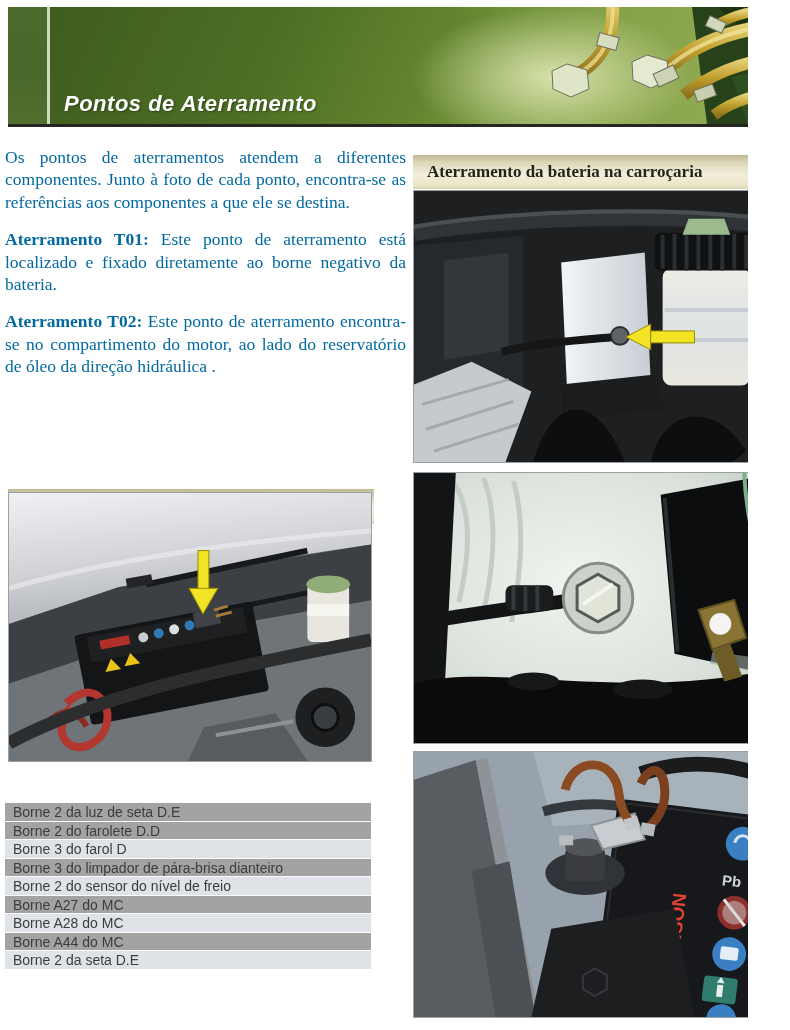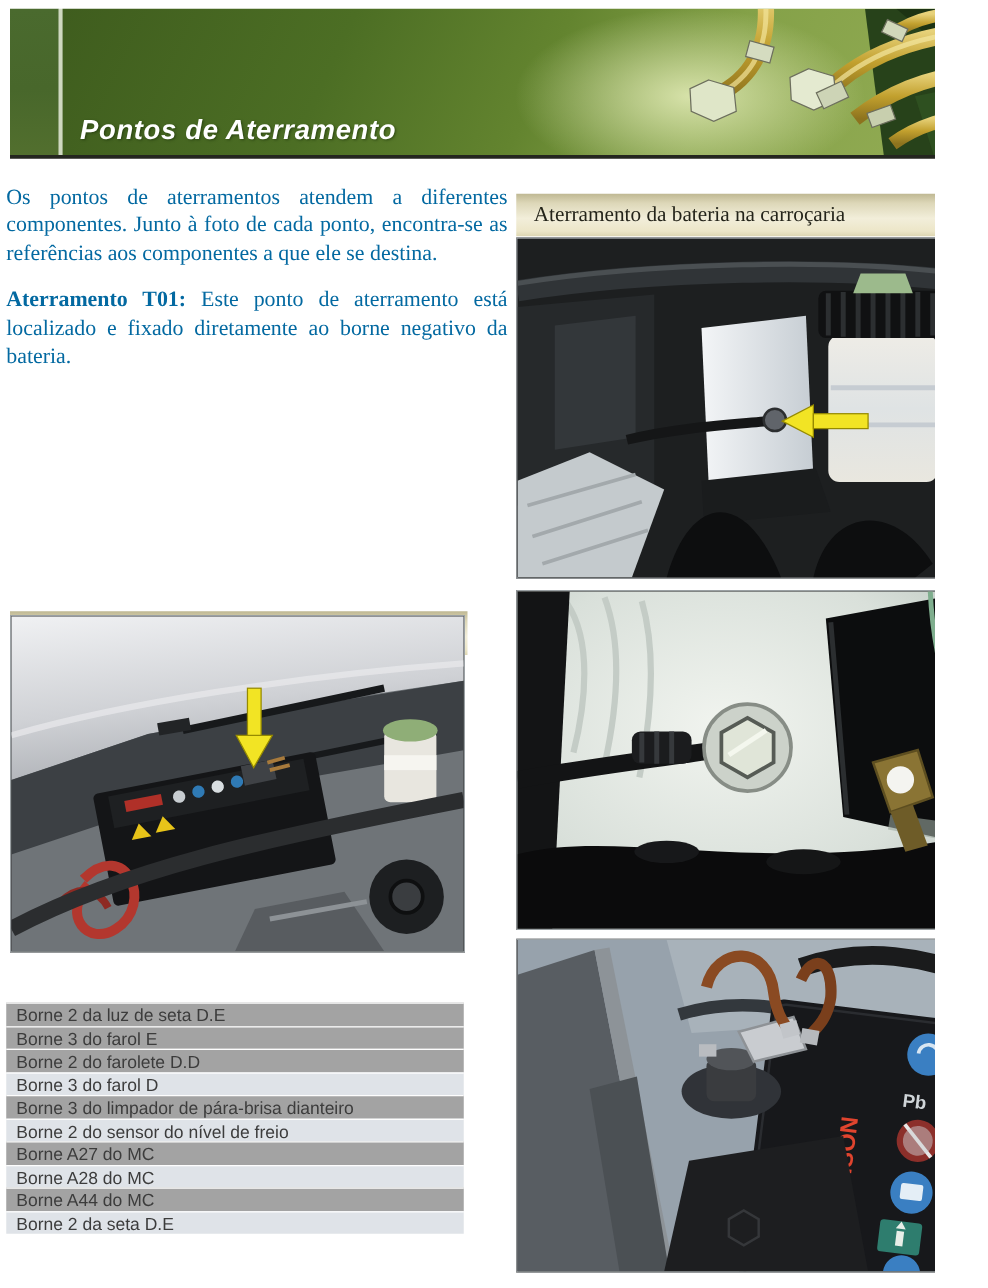--- a/index.html
+++ b/index.html
@@ -21,21 +21,21 @@
 
   
   .textcol{position:absolute;left:5px;top:146px;width:401px;color:#0369a1;
            font-size:17.5px;line-height:22.4px;text-align:justify;}
   .textcol p{margin:0 0 15px 0;}
   .textcol b{font-weight:bold;}
 
   
   .caption{position:absolute;height:35px;line-height:35px;padding-left:14px;
            box-sizing:border-box;color:#24241a;font-size:17px;
-           background:linear-gradient(180deg,#bfb893 0%,#ddd7b8 22%,#f2eeda 58%,#ece6c8 88%,#ddd6b2 100%);}
+           background:linear-gradient(180deg,#bfb893 0%,#ddd7b8 22%,#f2eeda 58%,#ece6c8 88%,#ddd6b2 100%);font-weight:bold;}
   .caption-left{left:8px;top:449px;width:366px;margin-top:40px;}
   .caption-right{left:413px;top:155px;width:368px;height:34px;line-height:34px;}
 
   
   .photo{position:absolute;border:1px solid #9aa0a3;box-sizing:border-box;overflow:hidden;background:#222;}
   .photo svg{display:block;width:100%;height:100%;}
   .photo-left{left:8px;top:492px;width:364px;height:270px;}
   .photo-r1{left:413px;top:190px;width:368px;height:273px;}
   .photo-r2{left:413px;top:472px;width:368px;height:272px;}
   .photo-r3{left:413px;top:751px;width:368px;height:267px;}
@@ -89,20 +89,21 @@
           <rect x="345" y="12" width="18" height="11" fill="#d0d7ba" transform="rotate(25 354 17)"></rect>
         </g>
       </svg>
       <span class="banner-title">Pontos de Aterramento</span>
     </div>
   </div>
 
   <div class="textcol">
     <p>Os pontos de aterramentos atendem a diferentes componentes. Junto à foto de cada ponto, encontra-se as referências aos componentes a que ele se destina.</p>
     <p><b>Aterramento T01:</b><span> Este ponto de aterramento está localizado e fixado diretamente ao borne negativo da bateria.</span></p>
+    <p><b>Aterramento T02:</b><span> Este ponto de aterramento encontra-se no compartimento do motor, ao lado do reservatório de óleo da direção hidráulica .</span></p>
   </div>
 
   <div class="caption caption-right">Aterramento da bateria na carroçaria</div>
 
   <div class="photo photo-r1">
     <svg viewBox="0 0 368 273" preserveAspectRatio="none">
       <defs>
         <linearGradient id="bracket" x1="0" y1="0" x2="1" y2="0">
           <stop offset="0" stop-color="#f3f5f7"></stop>
             <stop offset="1" stop-color="#c6cdd3"></stop>
@@ -252,21 +253,20 @@
       <path d="M 206 118 l 14 -4 M 208 124 l 16 -4" stroke="#a77a3c" stroke-width="3"></path>
       <g>
         <rect x="190" y="58" width="11" height="40" fill="#f2e424" stroke="#968a00" stroke-width="1"></rect>
         <polygon points="181,96 210,96 195,122" fill="#f2e424" stroke="#968a00" stroke-width="1"></polygon>
       </g>
     </svg>
   </div>
 
   <div class="gtable">
       <div class="trow dark">Borne 2 da luz de seta D.E</div>
-      <div class="trow dark">Borne 3 do farol E</div>
       <div class="trow dark">Borne 2 do farolete D.D</div>
       <div class="trow light">Borne 3 do farol D</div>
       <div class="trow dark">Borne 3 do limpador de pára-brisa dianteiro</div>
       <div class="trow light">Borne 2 do sensor do nível de freio</div>
       <div class="trow dark">Borne A27 do MC</div>
       <div class="trow light">Borne A28 do MC</div>
       <div class="trow dark">Borne A44 do MC</div>
       <div class="trow light">Borne 2 da seta D.E</div>
     </div>
 

